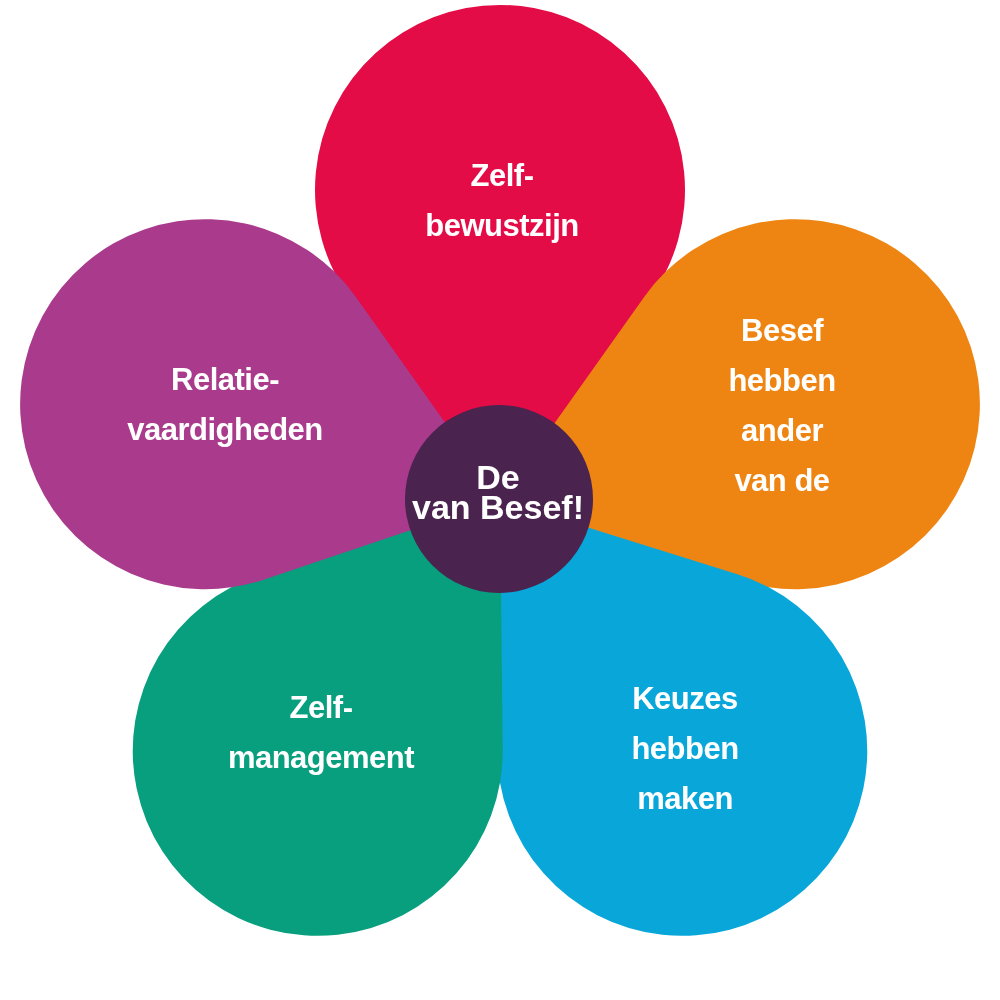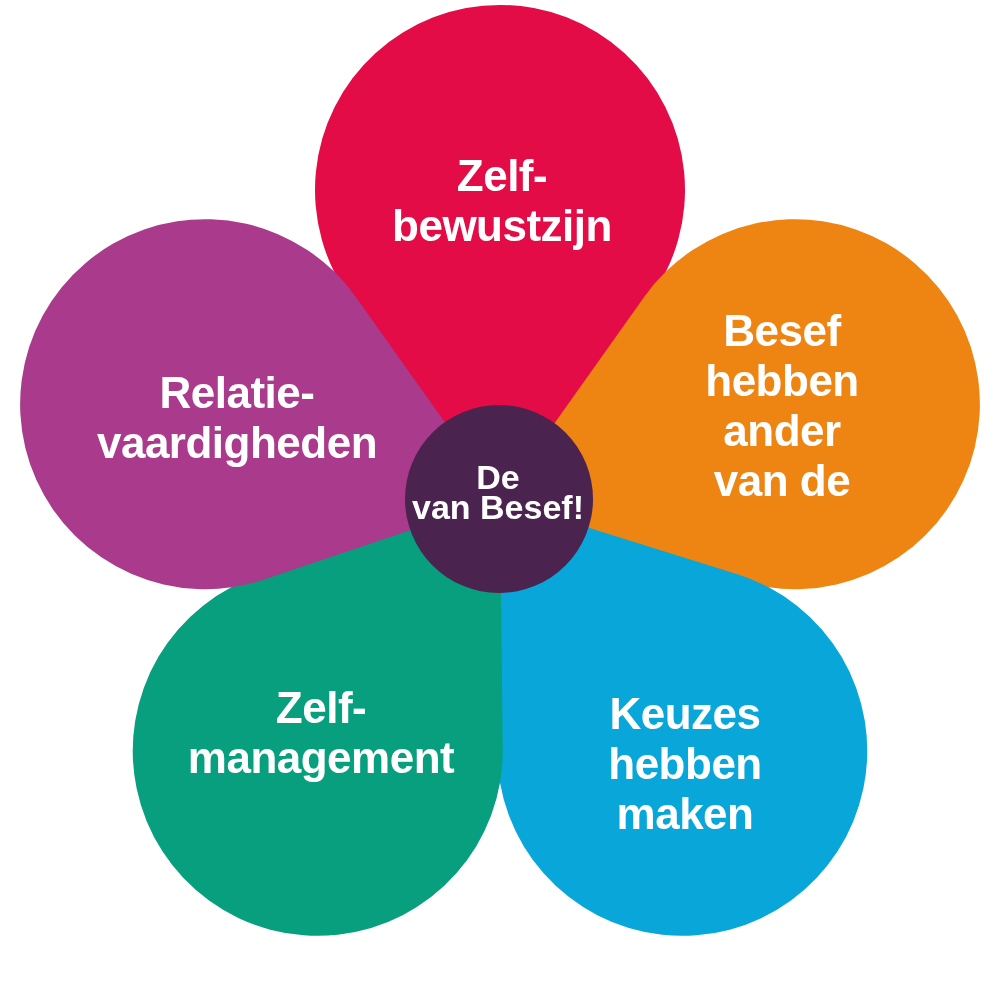--- a/index.html
+++ b/index.html
@@ -27,34 +27,34 @@
   .label {
     position: absolute;
     transform: translate(-50%, -50%);
     text-align: center;
     color: #ffffff;
     font-weight: bold;
     white-space: nowrap;
     letter-spacing: -0.5px;
   }
   .petal-label {
-    font-size: 44px;
+    font-size: 31px;
     line-height: 50px;
     text-align: center;
   }
   .center-label {
     font-size: 34px;
     line-height: 30px;
     letter-spacing: 0;
   }
   .pos-top        { left: 502px; top: 201px; }
   .pos-upper-right{ left: 782px; top: 406px; }
-  .pos-lower-right{ left: 685px; top: 749px; margin-top: 15px; }
+  .pos-lower-right{ left: 685px; top: 749px; }
   .pos-lower-left { left: 321px; top: 733px; }
-  .pos-upper-left { left: 237px; top: 405px; margin-top: 13px; }
+  .pos-upper-left { left: 225px; top: 405px; }
   .pos-center     { left: 498px; top: 492px; }
 </style>
 </head>
 <body>
 
 <div class="stage">
 
   <svg class="flower-svg" viewBox="0 0 1000 1000">
 
     <path d="M500,500 L351.6,300.4 A185,185 0 1 1 648.4,300.4 Z" fill="#E30C46"></path>

